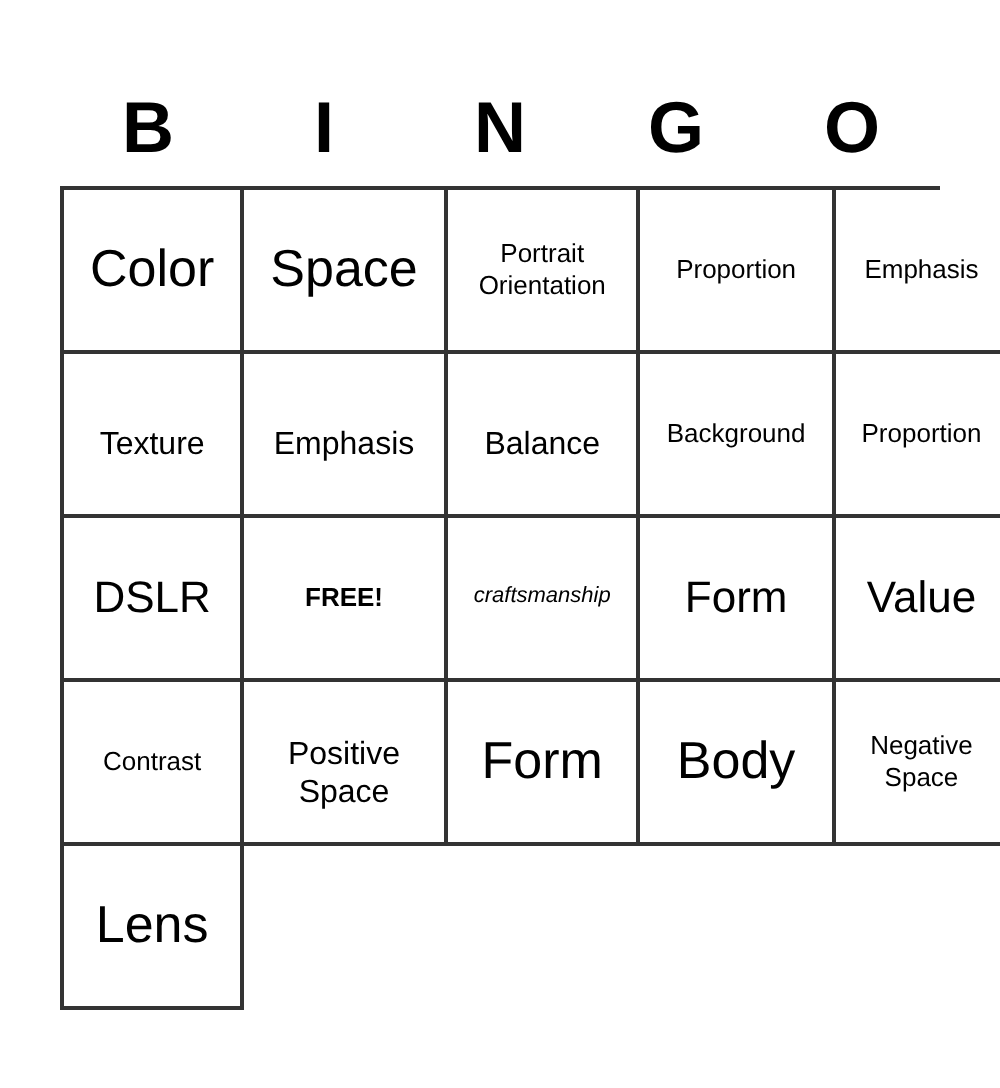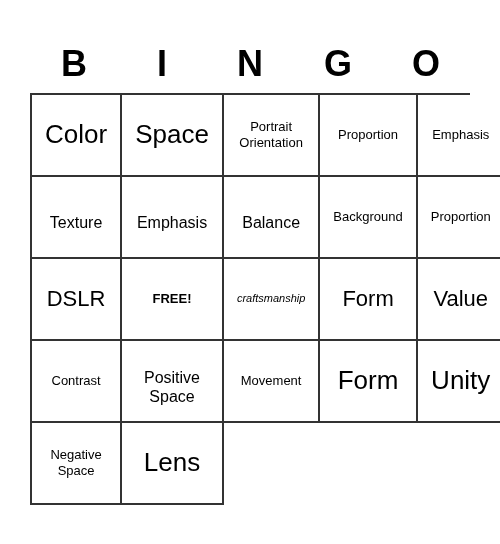--- a/index.html
+++ b/index.html
@@ -112,27 +112,24 @@
       <div class="bingo-cell">
         <span class="size-lg">Value</span>
       </div>
       <div class="bingo-cell">
         <span class="size-sm">Contrast</span>
       </div>
       <div class="bingo-cell">
         <span class="size-md">Positive<br>Space</span>
       </div>
       <div class="bingo-cell">
-        <span class="size-sm">Movement</span>
-      </div>
-      <div class="bingo-cell">
         <span class="size-xl">Form</span>
       </div>
       <div class="bingo-cell">
-        <span class="size-xl">Unity</span>
+        <span class="size-xl">Body</span>
       </div>
       <div class="bingo-cell">
         <span class="size-sm">Negative<br>Space</span>
       </div>
       <div class="bingo-cell">
         <span class="size-xl">Lens</span>
       </div>
     </div>
 </div>
 

